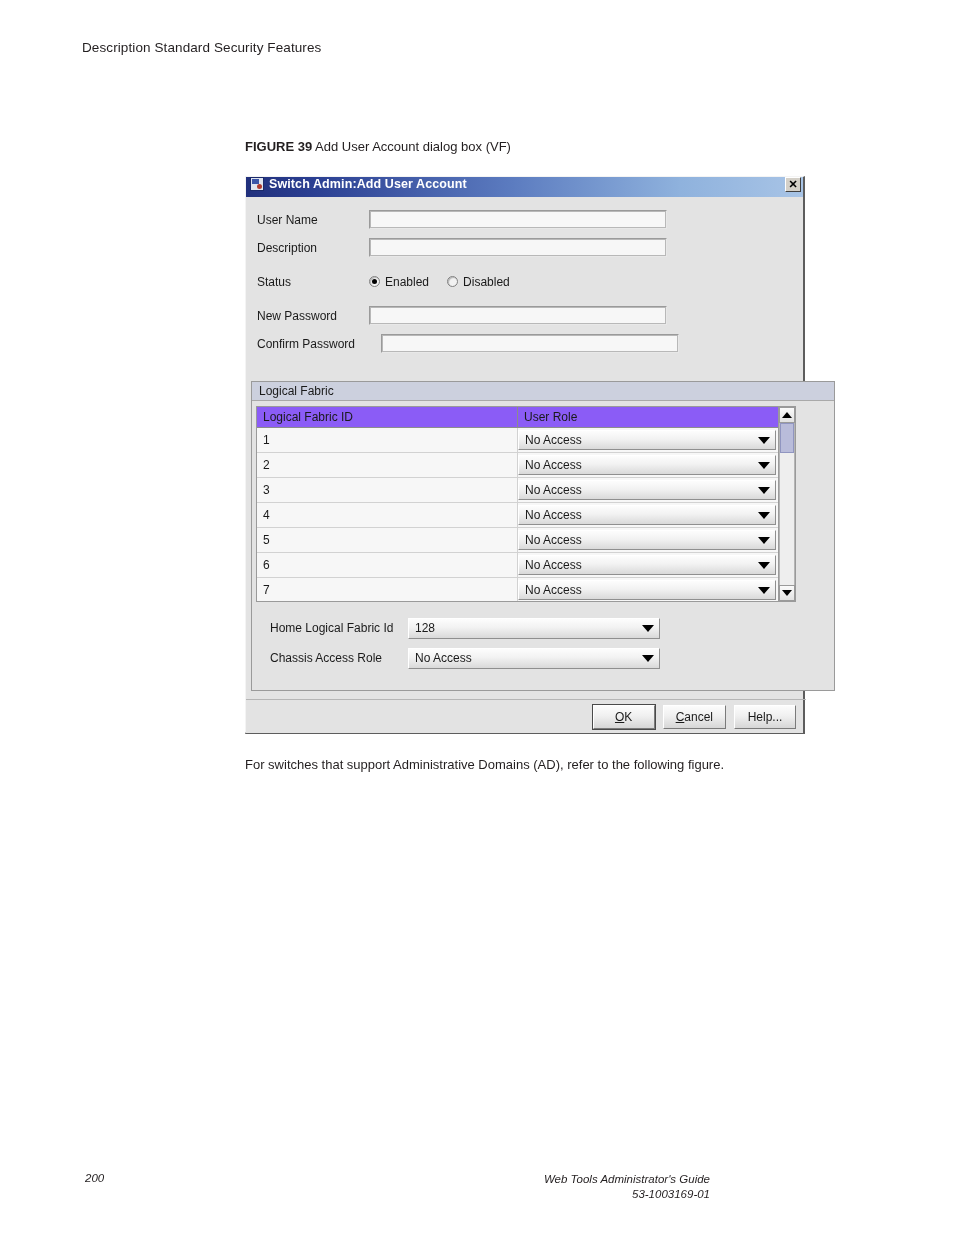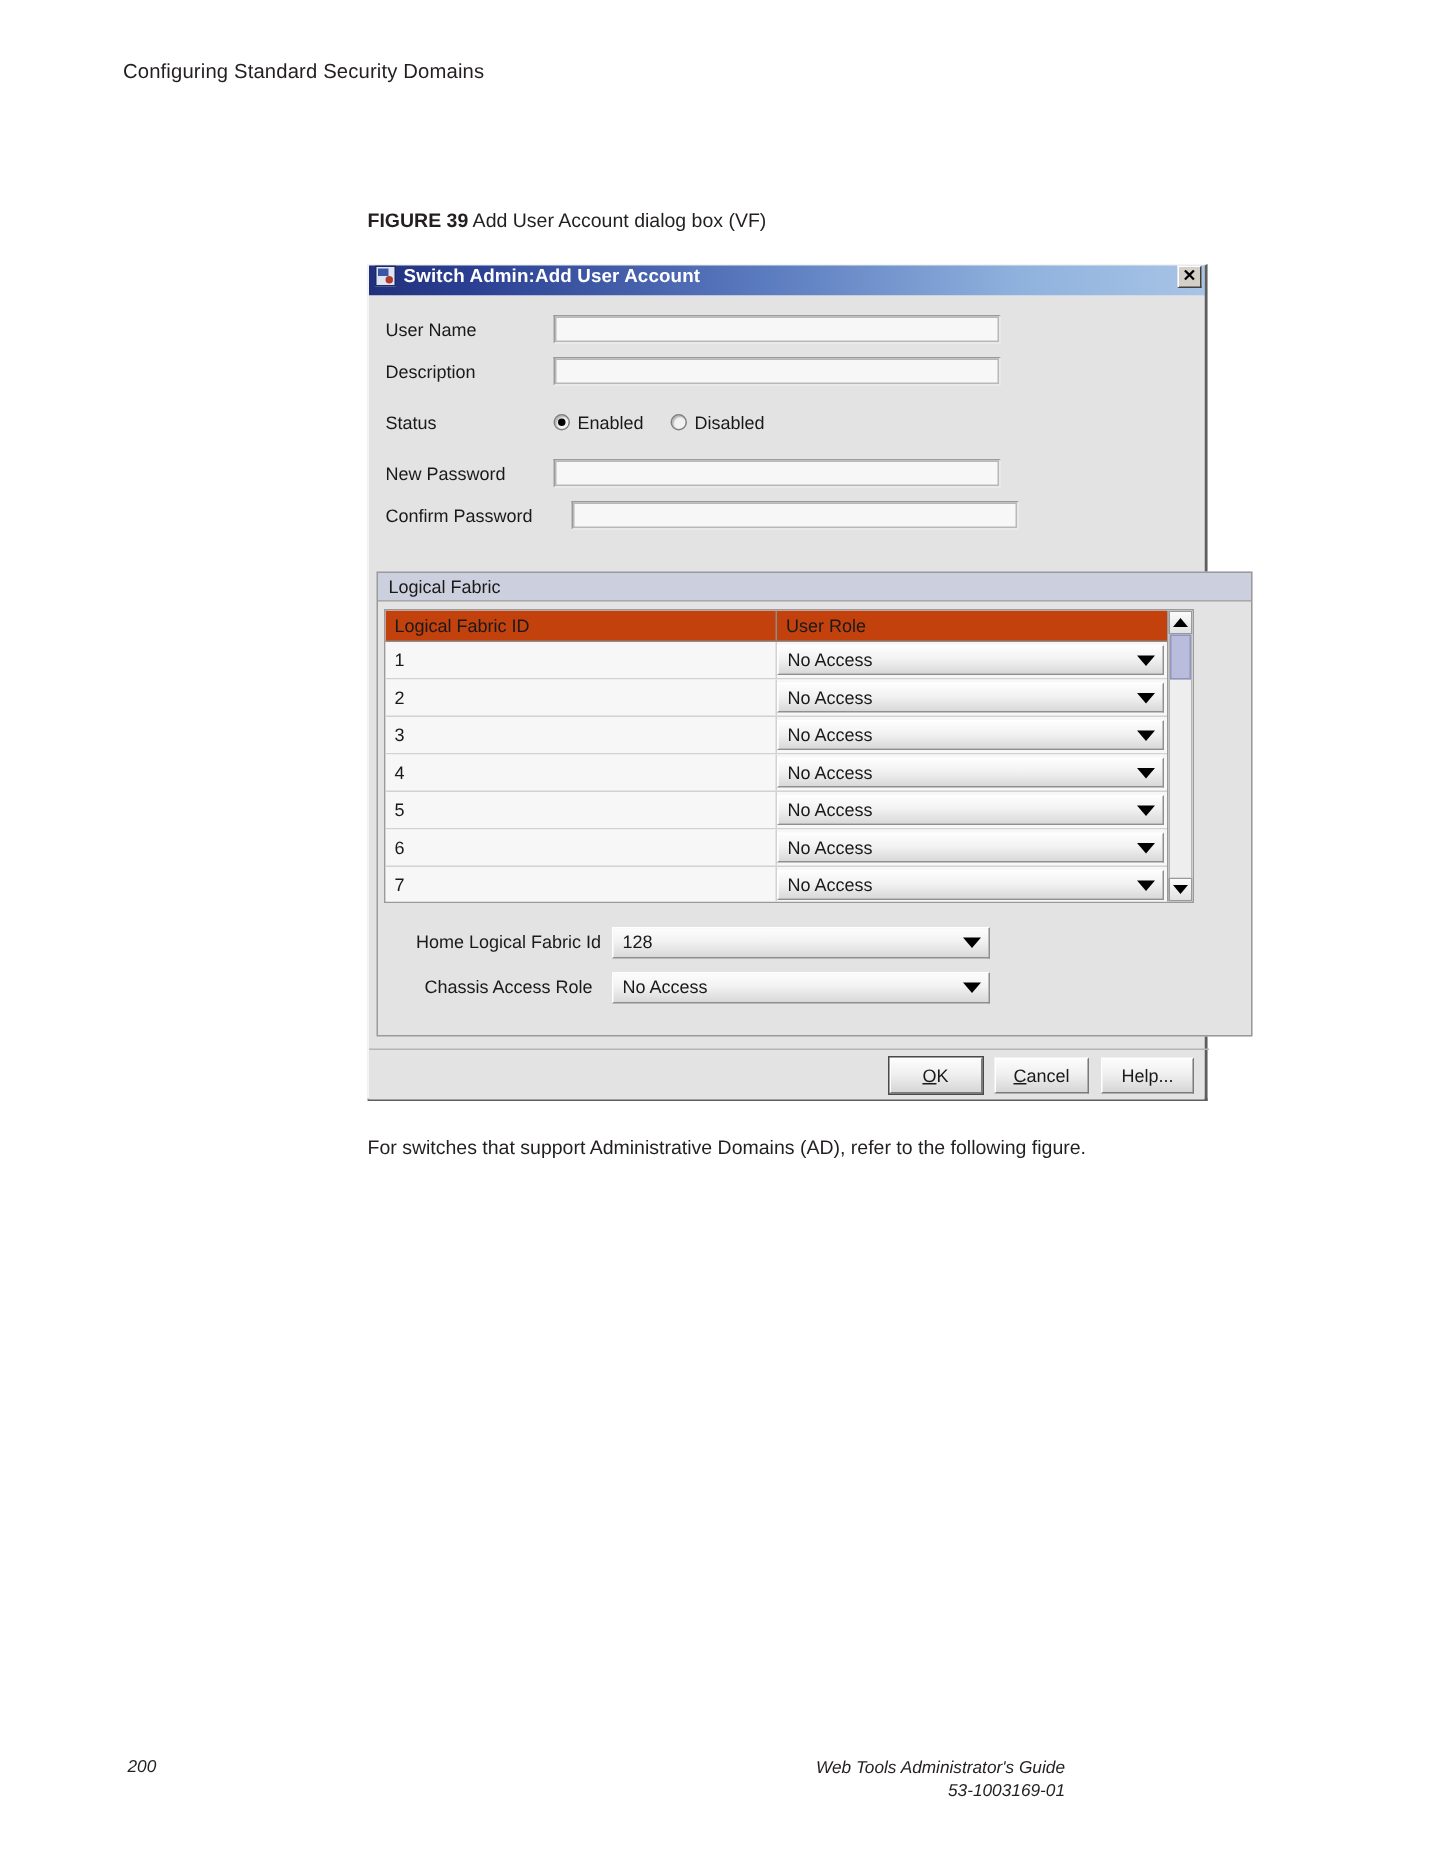--- a/index.html
+++ b/index.html
@@ -255,21 +255,21 @@
     overflow: hidden;
     display: flex;
   }
   .table-main {
     flex: 1 1 auto;
     overflow: hidden;
   }
   .table-header-row {
     display: flex;
     height: 21px;
-    background: #c2410c;
+    background: #8b5cf6;
     border-bottom: 1px solid #8c8c8c;
     box-sizing: border-box;
   }
   .th {
     font-size: 12px;
     color: #1a1a1a;
     display: flex;
     align-items: center;
     padding-left: 6px;
     box-sizing: border-box;
@@ -388,21 +388,20 @@
     display: flex;
     align-items: center;
     height: 22px;
     margin-bottom: 8px;
   }
   .bottom-label {
     font-size: 12px;
     color: #1a1a1a;
     white-space: nowrap;
     flex: 0 0 auto;
-    text-align: center;
   }
   .bottom-combo-wrap {
     width: 252px;
     flex: 0 0 auto;
   }
   .bottom-combo-wrap .combo { height: 21px; }
 
   
   .button-bar {
     position: absolute;
@@ -436,21 +435,21 @@
   }
   .dlg-button.default-btn {
     outline: 1px solid #4a4a4a;
     outline-offset: 0px;
   }
   .mnem { text-decoration: underline; }
 </style>
 </head>
 <body>
 
-<div class="page-header">Configuring Standard Security Domains</div>
+<div class="page-header">Description Standard Security Features</div>
 
 <div class="figure-caption">
   <span class="fig-label">FIGURE 39</span><span> Add User Account dialog box (VF)</span>
 </div>
 
 <div class="dialog">
 
   <div class="titlebar">
     <div class="titlebar-icon"></div>
     <div class="titlebar-title">Switch Admin:Add User Account</div>

